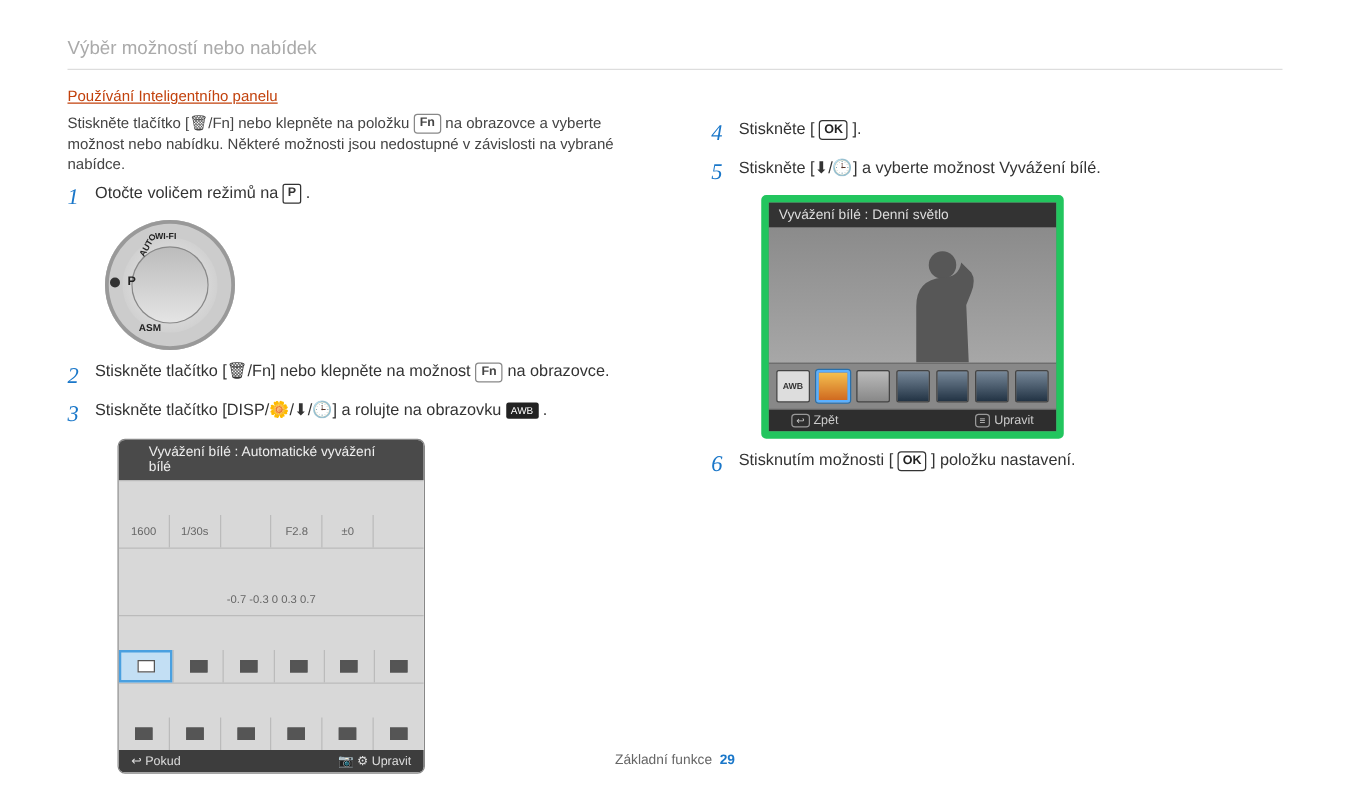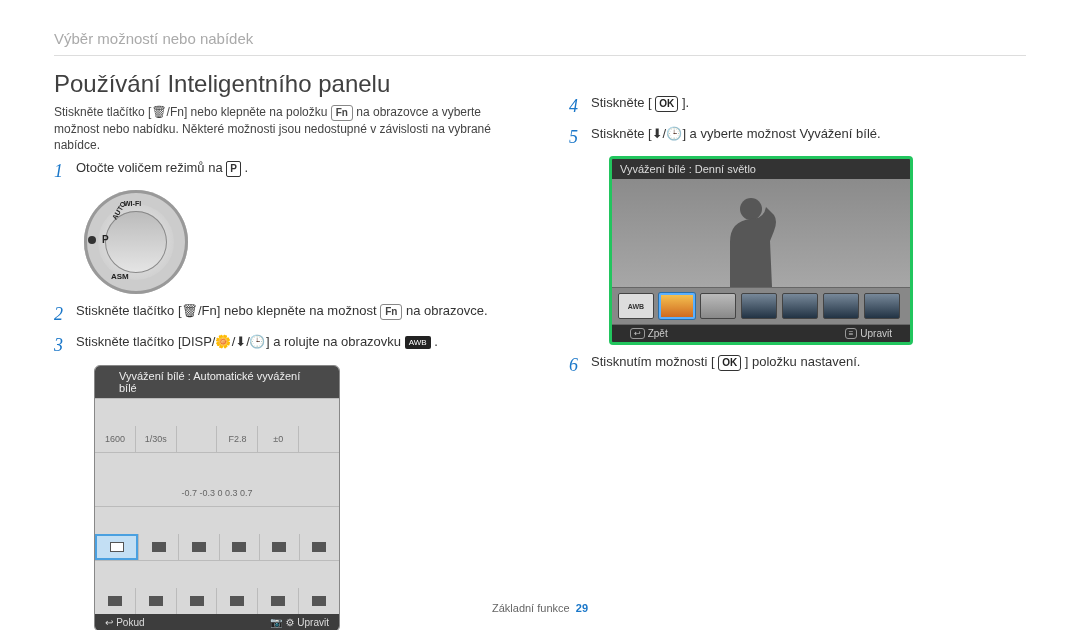--- a/index.html
+++ b/index.html
@@ -26,23 +26,24 @@
     width: 100%;
   }
   .columns {
     display: flex;
     gap: 58px;
   }
   .col {
     width: 458px;
   }
   .section-title {
-    color: #404040;
-    font-size: 24px;
+    color: #c2410c;
+    font-size: 12px;
     margin-bottom: 6px;
+    text-decoration: underline;
   }
   .intro {
     color: #444;
     font-size: 12px;
     line-height: 1.35;
     margin-bottom: 0;
   }
   .fn-badge {
     display: inline-block;
     border: 1px solid #888;
@@ -163,22 +164,22 @@
   .cam-cell:first-child{border-left:none;}
   .cam-cell.active { border:2px solid #4aa0e0; background:#c3dff4; }
   .cam-cell .box { width:14px;height:10px;border:1px solid #555;background:#555; }
   .cam-foot {
     background:#3d3d3d; color:#ddd; font-size:10px;
     display:flex; justify-content:space-between; padding:3px 10px;
   }
 
   
   .cam2 {
-    width: 304px;
-    border:3px solid #22c55e;
+    width: 242px;
+    border:6px solid #22c55e;
     background:#777;
     border-radius:4px;
     margin: 4px 0 8px 40px;
     overflow:hidden;
   }
   .cam2-head {
     background:#333; color:#ddd; font-size:11px; padding:4px 8px;
   }
   .cam2-scene {
     height:108px;

